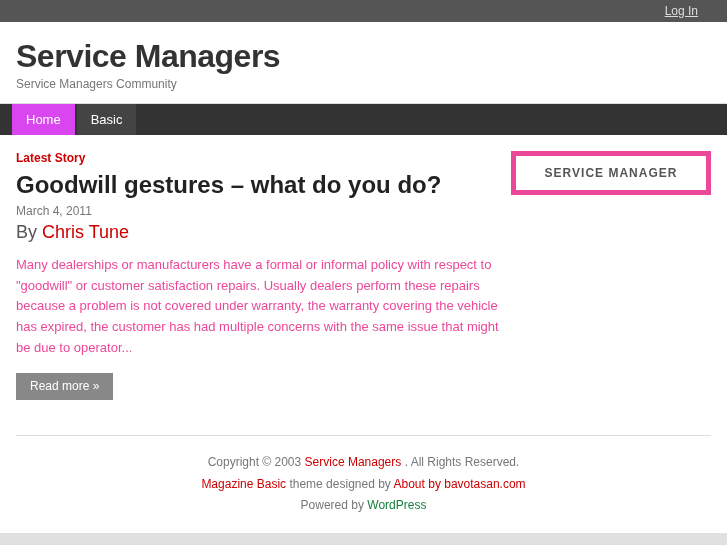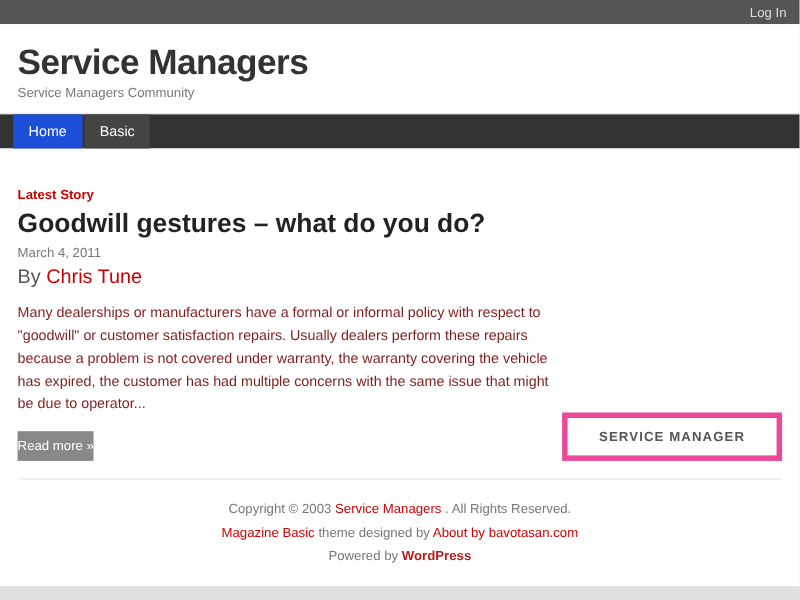--- a/index.html
+++ b/index.html
@@ -3,23 +3,24 @@
   <meta charset="utf-8">
   <style>
     * { margin: 0; padding: 0; box-sizing: border-box; }
     body { font-family: Georgia, 'Times New Roman', serif; font-size: 14px; color: #333; background: #e8e8e8; }
 
     
     #top-bar {
       background: #555;
       color: #ddd;
       text-align: right;
-      padding: 4px 12px;
-      font-size: 12px;
-      font-family: Arial, sans-serif;
+      padding: 4px 29px;
+      font-size: 12px;
+      font-family: Arial, sans-serif;
+      text-decoration: underline;
     }
     #top-bar a { color: #ddd; text-decoration: none; }
 
     
     #header {
       background: #fff;
       padding: 16px 16px 12px 16px;
       border-bottom: 1px solid #ddd;
     }
     #site-title {
@@ -48,37 +49,36 @@
       color: #fff;
       text-decoration: none;
       font-family: Arial, sans-serif;
       font-size: 13px;
       background: #444;
       margin-right: 2px;
     }
     #nav ul li a:hover, #nav ul li.active a {
       background: #555;
     }
-    #nav ul li:first-child a { background: #1d4ed8; }
+    #nav ul li:first-child a { background: #d946ef; }
 
     
     #wrapper {
       background: #fff;
       max-width: 727px;
       margin: 0 auto;
     }
 
     
     #content-area {
       display: flex;
       padding: 16px;
       gap: 2px;
       background: #fff;
       min-height: 300px;
-      align-items: flex-end;
     }
 
     
     #main-content {
       flex: 1;
       min-width: 0;
     }
 
     .latest-story-label {
       color: #cc0000;
@@ -111,30 +111,30 @@
       margin-bottom: 12px;
     }
     .article-author a {
       color: #cc0000;
       text-decoration: none;
     }
 
     .article-body {
       font-size: 13px;
       line-height: 1.6;
-      color: #7f1d1d;
+      color: #ec4899;
       font-family: Arial, sans-serif;
       margin-bottom: 14px;
     }
 
     .read-more-btn {
       display: inline-block;
       background: #888;
       color: #fff;
-      padding: 5px 0;
+      padding: 5px 14px;
       font-size: 12px;
       font-family: Arial, sans-serif;
       cursor: pointer;
       border: none;
       text-align: center;
       line-height: 1.4;
     }
 
     
     #sidebar {
@@ -167,21 +167,21 @@
     #footer {
       background: #fff;
       padding: 16px;
       text-align: center;
       font-family: Arial, sans-serif;
       font-size: 12px;
       color: #777;
       line-height: 1.8;
     }
     #footer a { color: #cc0000; text-decoration: none; }
-    #footer .wordpress-link { color: #b91c1c; font-weight: bold; }
+    #footer .wordpress-link { color: #15803d; }
 
     
     #page-bottom {
       background: #e0e0e0;
       height: 80px;
     }
   </style>
 </head>
 <body>
 

